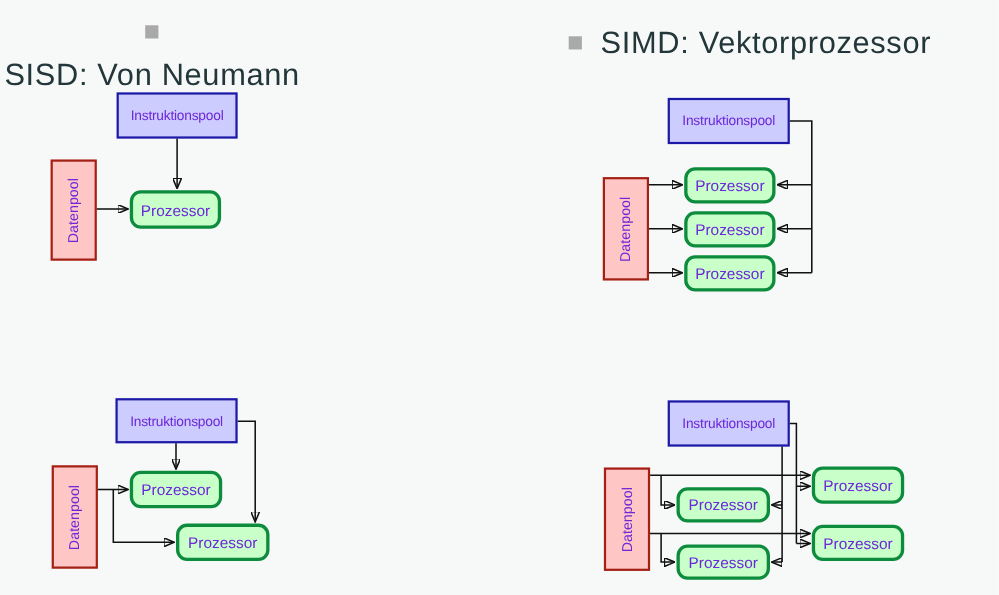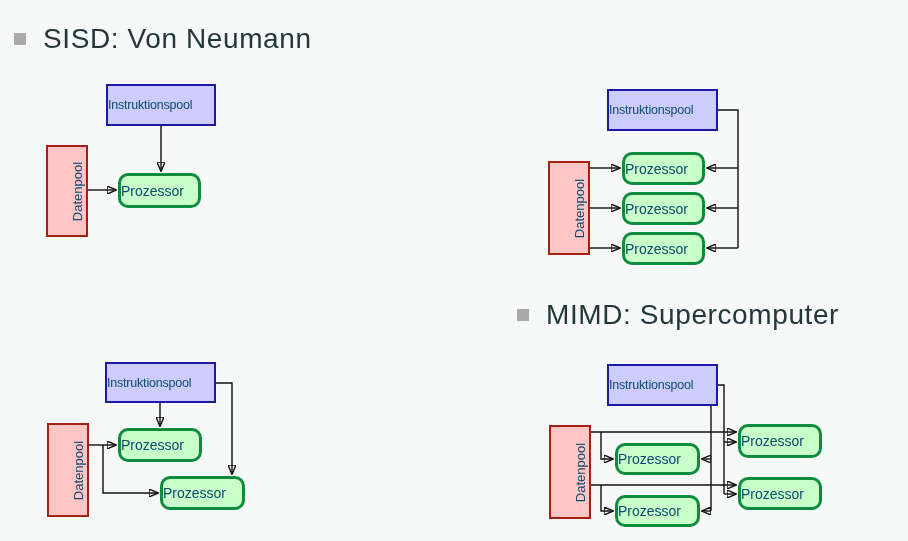--- a/index.html
+++ b/index.html
@@ -12,22 +12,22 @@
   .heading {
     position:absolute; display:flex; align-items:center; gap:17px; height:32px;
   }
   .bullet {
     width:12px; height:12px; background:#a9a9a9; flex:0 0 auto;
   }
   .heading-text {
     font-size:28px; letter-spacing:0.6px; color:#23373b; white-space:nowrap;
   }
   .box {
-    position:absolute; display:flex; align-items:center; justify-content:flex-start;
-    box-sizing:border-box; color:#0c4a6e; text-align:center;
+    position:absolute; display:flex; align-items:center; justify-content:center;
+    box-sizing:border-box; color:#6d28d9; text-align:center;
   }
   .instr {
     background:#ccccff; border:2.5px solid #1c19a5; font-size:12.5px; letter-spacing:-0.2px;
   }
   .data {
     background:#ffc6c6; border:2.5px solid #a32015;
   }
   .data .vlabel {
     transform:rotate(-90deg); font-size:13px; white-space:nowrap;
   }
@@ -37,27 +37,27 @@
   svg.wires {
     position:absolute; left:0; top:0; width:908px; height:541px; pointer-events:none;
   }
   svg.wires path { stroke:#111111; stroke-width:1.4; fill:none; }
 </style>
 </head>
 <body>
 
 <div class="stage">
 
-  <div class="heading" style="left:14px; top:23px;">
+  <div class="heading" style="left:4px; top:23px;flex-direction:column;">
     <span class="bullet"></span>
     <span class="heading-text">SISD: Von Neumann</span>
   </div>
-  <div class="heading" style="left:517px; top:299px;">
+  <div class="heading" style="left:517px; top:23px;">
     <span class="bullet"></span>
-    <span class="heading-text">MIMD: Supercomputer</span>
+    <span class="heading-text">SIMD: Vektorprozessor</span>
   </div>
 
   <div class="box instr" style="left:106px; top:84px; width:110px; height:42px;">
     <span>Instruktionspool</span>
   </div>
   <div class="box data" style="left:46px; top:145px; width:42px; height:92px;">
     <span class="vlabel">Datenpool</span>
   </div>
   <div class="box proc" style="left:118px; top:173px; width:83px; height:35px;">
     <span>Prozessor</span>

